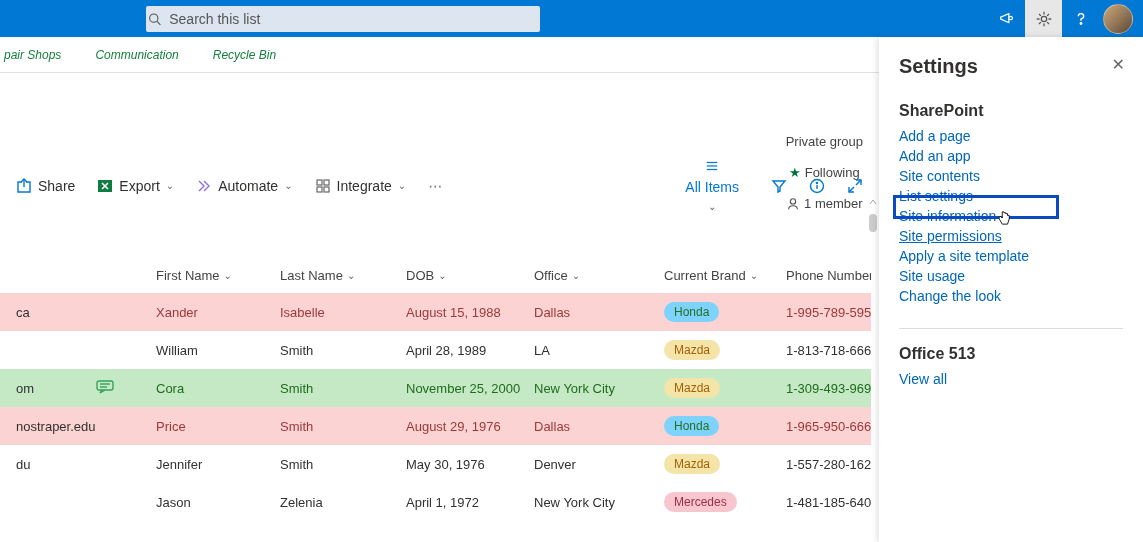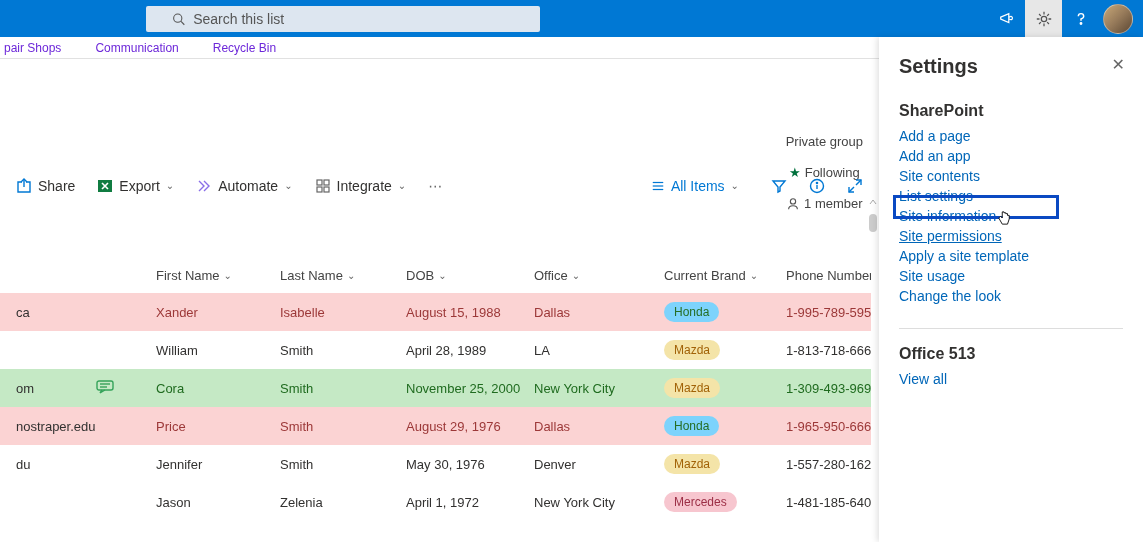--- a/index.html
+++ b/index.html
@@ -1,31 +1,31 @@
 <!DOCTYPE html>
 <html><head>
 <meta charset="utf-8">
 <style>
   * { box-sizing: border-box; margin: 0; padding: 0; }
   body { font-family: "Segoe UI", -apple-system, sans-serif; font-size: 14px; color: #323130; background: #fff; overflow: hidden; width: 1143px; height: 542px; position: relative; }
 
   
   .topbar { height: 37px; background: #0078d4; display: flex; align-items: center; padding: 0 0 0 146px; }
-  .search-wrap { background: #dde6f0; border-radius: 2px; height: 26px; width: 394px; display: flex; align-items: center; padding: 0 26px; }
+  .search-wrap { background: #dde6f0; border-radius: 2px; height: 26px; width: 394px; display: flex; align-items: center; padding: 0 2px; }
   .search-wrap svg { width: 14px; height: 14px; }
   .search-input { border: none; background: transparent; outline: none; font-size: 14px; color: #444; margin-left: 8px; width: 100%; }
   .search-input::placeholder { color: #555; }
   .topbar-spacer { flex: 1; }
   .topbar-icon { width: 37px; height: 37px; display: flex; align-items: center; justify-content: center; cursor: pointer; }
   .topbar-icon.active { background: #e7e7e7; }
   .topbar-icon svg { width: 18px; height: 18px; }
   .avatar { width: 30px; height: 30px; border-radius: 50%; background: linear-gradient(135deg, #c8a878 0%, #967a5a 50%, #5a4632 100%); margin: 0 10px 0 4px; cursor: pointer; border: 1px solid rgba(255,255,255,.4); }
 
   
-  .crumbrow { height: 22px; border-bottom: 1px solid #e1e1e1; display: flex; align-items: center; padding: 0 4px; font-size: 12px; color: #6d28d9; gap: 34px; }
+  .crumbrow { height: 36px; border-bottom: 1px solid #e1e1e1; display: flex; align-items: center; padding: 0 4px; font-size: 12px; color: #15803d; gap: 34px; font-style: italic; }
   .crumbrow span { cursor: pointer; }
 
   
   .content { position: absolute; left: 0; top: 59px; right: 264px; bottom: 0; overflow: hidden; }
 
   .site-info { position: absolute; right: 16px; top: 75px; display: flex; align-items: center; gap: 16px; font-size: 13px; color: #444; flex-direction: column; }
   .site-info-item { display: flex; align-items: center; gap: 4px; }
   .star-icon { color: #00703c; }
 
   
@@ -172,21 +172,21 @@
             <rect x="2" y="9" width="5" height="5"></rect>
             <rect x="9" y="9" width="5" height="5"></rect>
           </svg>
       </span>
       <span>Integrate</span>
         <span class="chev">⌄</span>
     </div>
     <div class="cmd-item" style="color:#666;">⋯</div>
 
     <div class="cmd-right">
-      <div class="cmd-item" style="color:#0078d4;">
+      <div class="cmd-item" style="color:#0078d4;flex-direction:column;">
         <svg width="14" height="14" viewBox="0 0 16 16" fill="none" stroke="#0078d4" stroke-width="1.4">
             <line x1="2" y1="4" x2="14" y2="4"></line>
             <line x1="2" y1="8" x2="14" y2="8"></line>
             <line x1="2" y1="12" x2="14" y2="12"></line>
           </svg>
         <span>All Items</span>
           <span class="chev">⌄</span>
       </div>
       <div class="right-icon">
         <svg width="16" height="16" viewBox="0 0 16 16" fill="none" stroke="#0078d4" stroke-width="1.4">

